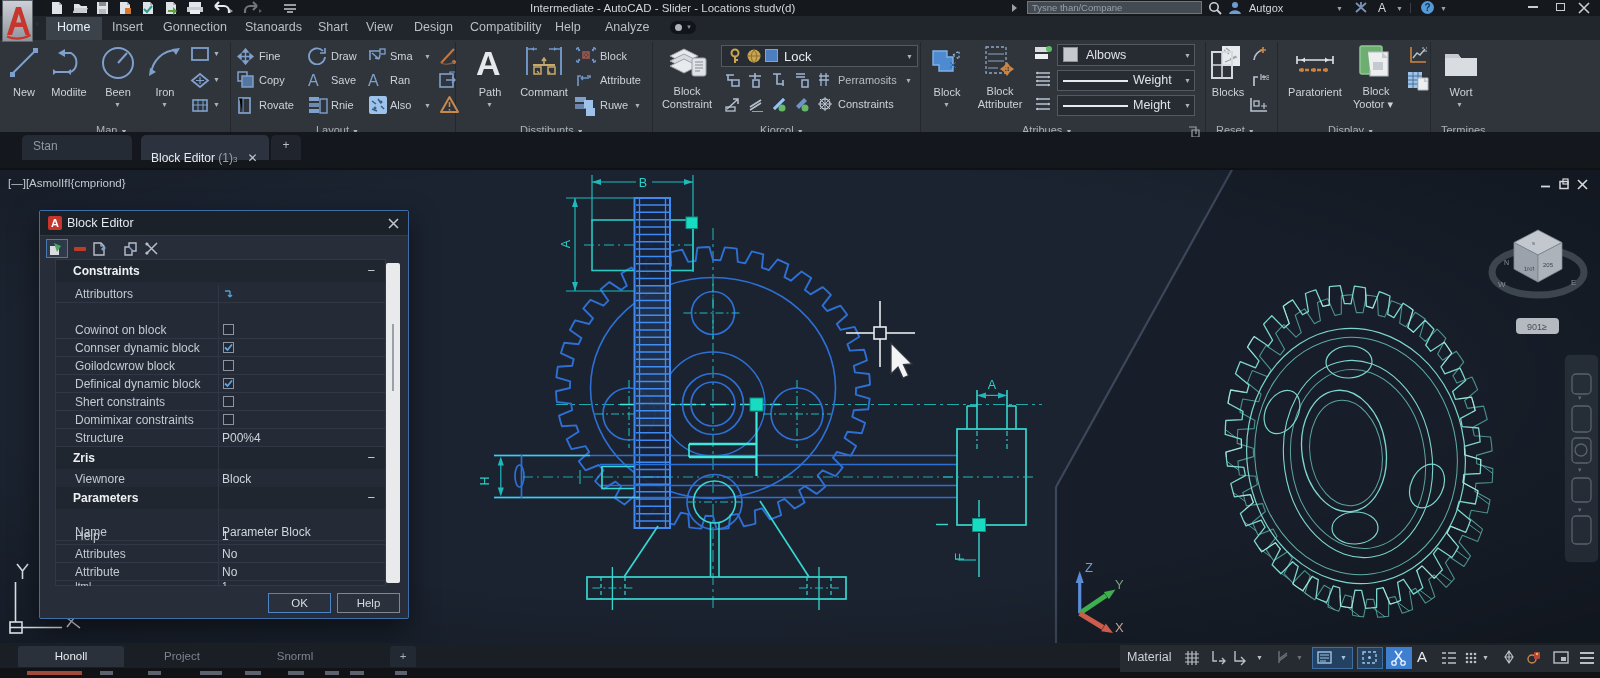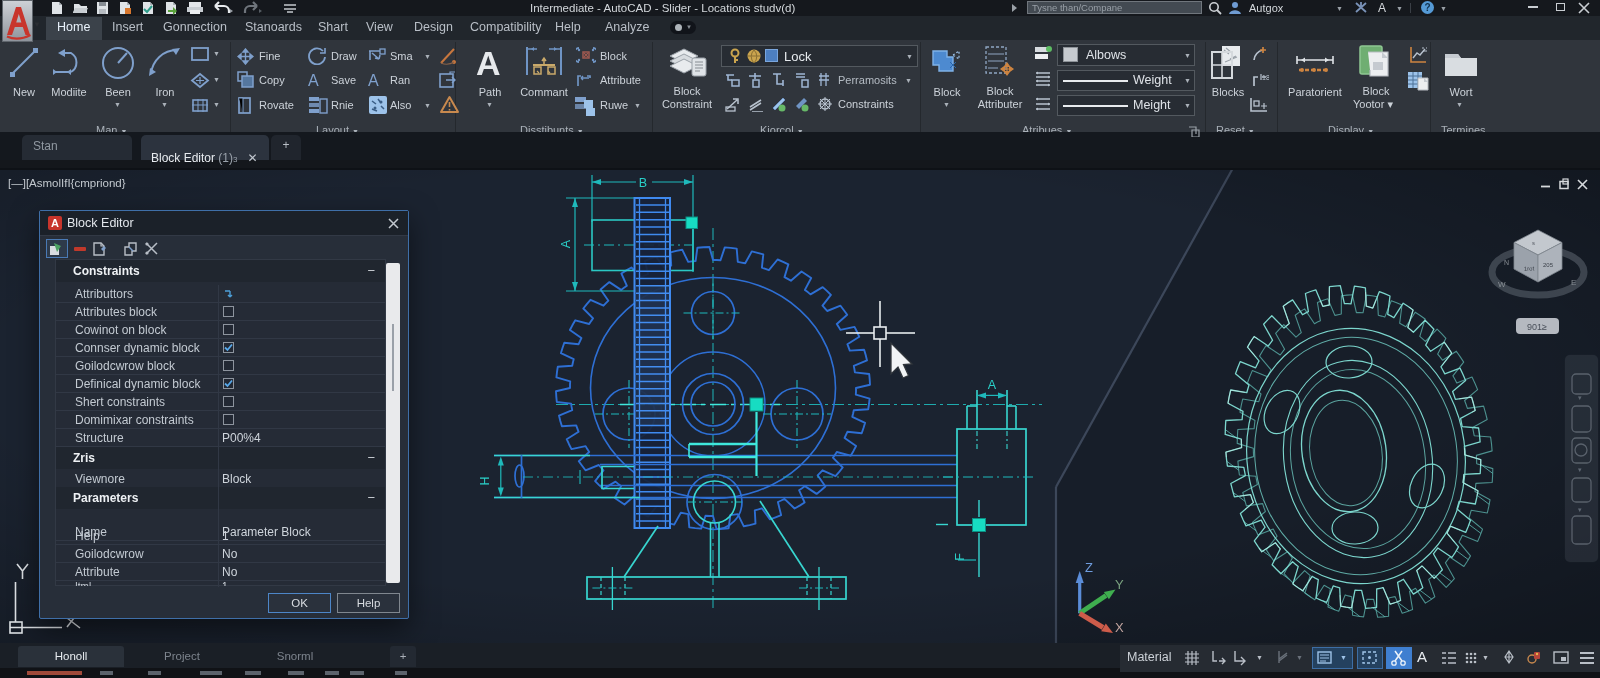--- a/index.html
+++ b/index.html
@@ -719,24 +719,20 @@
         <div class="hdr" style="top:0px">
           <div class="t">Constraints</div>
           <div class="m">−</div>
         </div>
         <div class="row" style="top:25px">
           <div class="l">Attributtors</div>
           <svg class="abs" style="left:167px;top:3px" width="12" height="12" viewBox="0 0 12 12">
             <path d="M2 3 h5 M7 3 v6 m0 0 l-2 -2 m2 2 l2 -2" stroke="#4d9fd8" stroke-width="1.4" fill="none"></path>
           </svg>
         </div>
-        <div class="row" style="top:43px">
-          <div class="l">Attributes block</div>
-          <div class="cb"></div>
-        </div>
         <div class="row" style="top:61px">
           <div class="l">Cowinot on block</div>
           <div class="cb"></div>
         </div>
         <div class="row" style="top:79px">
           <div class="l">Connser dynamic block</div>
           <div class="cb"></div>
           <svg class="abs" style="left:167px;top:3px" width="11" height="11" viewBox="0 0 11 11">
             <path d="M2 5.5 L4.5 8 L9 2.5" stroke="#57a7e8" stroke-width="1.8" fill="none"></path>
           </svg>
@@ -778,21 +774,21 @@
         </div>
         <div class="row" style="top:263px">
           <div class="l">Name</div>
           <div class="v">Parameter Block</div>
         </div>
         <div class="row" style="top:267px">
           <div class="l">Help</div>
           <div class="v">1</div>
         </div>
         <div class="row" style="top:285px">
-          <div class="l">Goilodcwrow</div>
+          <div class="l">Attributes</div>
           <div class="v">No</div>
         </div>
         <div class="row" style="top:303px">
           <div class="l">Attribute</div>
           <div class="v">No</div>
         </div>
         <div class="row" style="top:321px;height:6px;border-bottom:none">
           <div class="l" style="top:0px;height:5px;overflow:hidden;font-size:10px">Itml</div>
           <div class="v" style="top:0px;height:5px;overflow:hidden;font-size:10px">1</div>
         </div>

